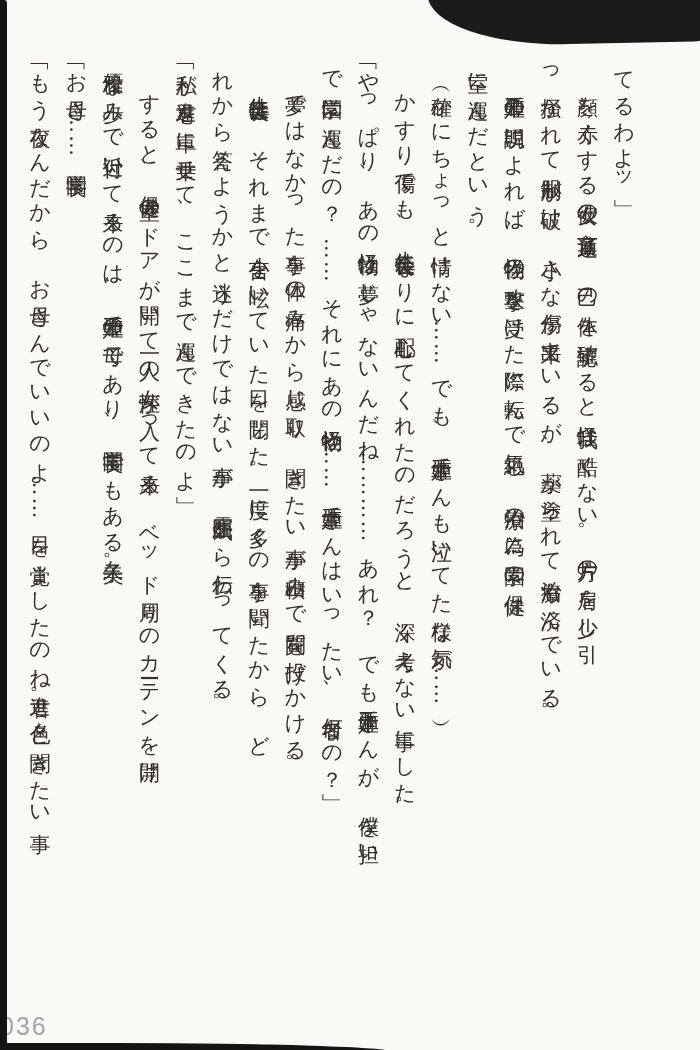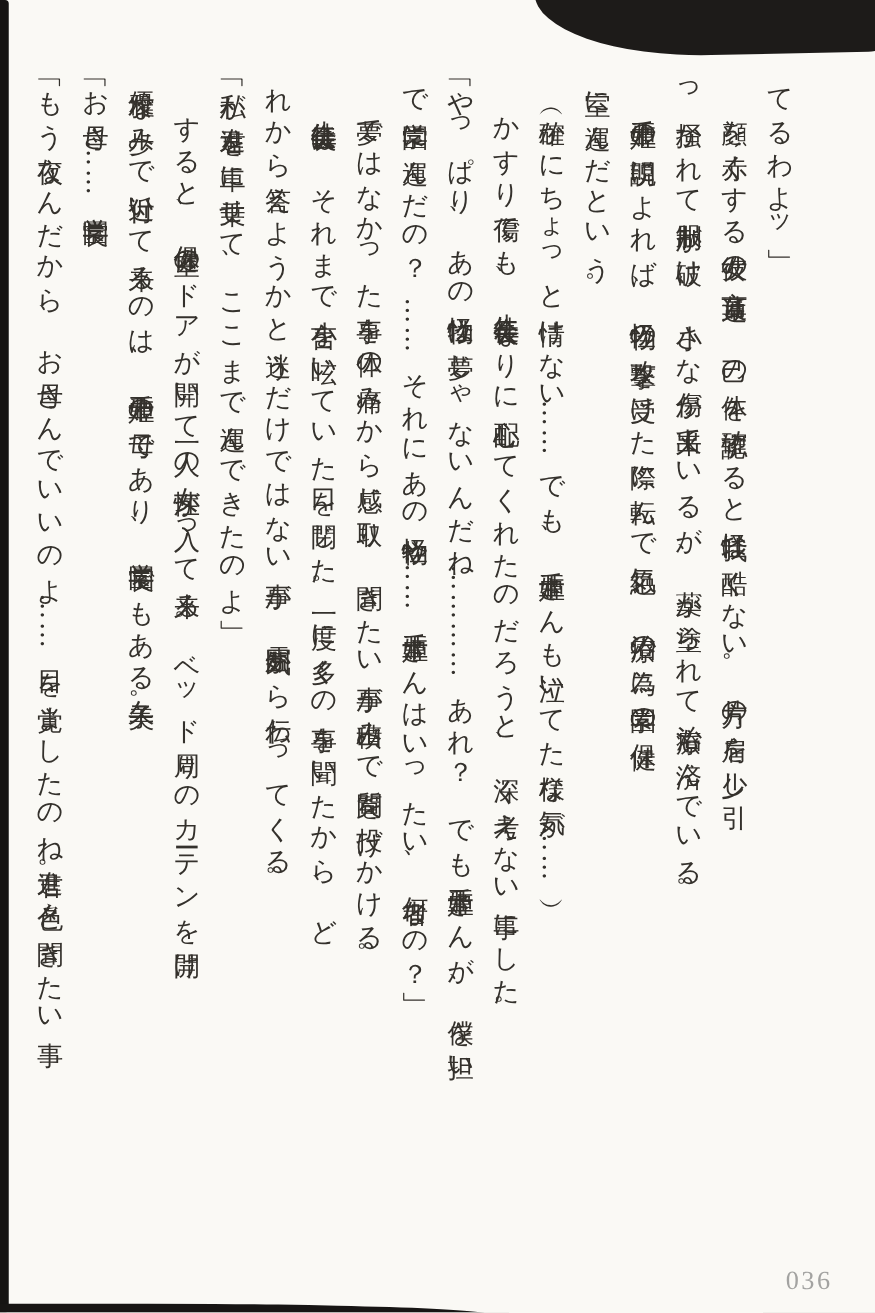--- a/index.html
+++ b/index.html
@@ -38,23 +38,23 @@
   }
   .text-col.indent {
     padding-top: 23px;
     height: 911px;
   }
   .page-number {
     position: absolute;
     top: 1012px;
     left: 0;
     right: 34px;
-    text-align: right;
-    font-family: Liberation Serif, serif;
-    font-size: 21px;
+    text-align: left;
+    font-family: Liberation Sans, sans-serif;
+    font-size: 25px;
     letter-spacing: 2px;
     color: #a3a3a1;
   }
   
   .scan-left {
     position: absolute;
     left: 0;
     top: 0;
     width: 7px;
     height: 1050px;

